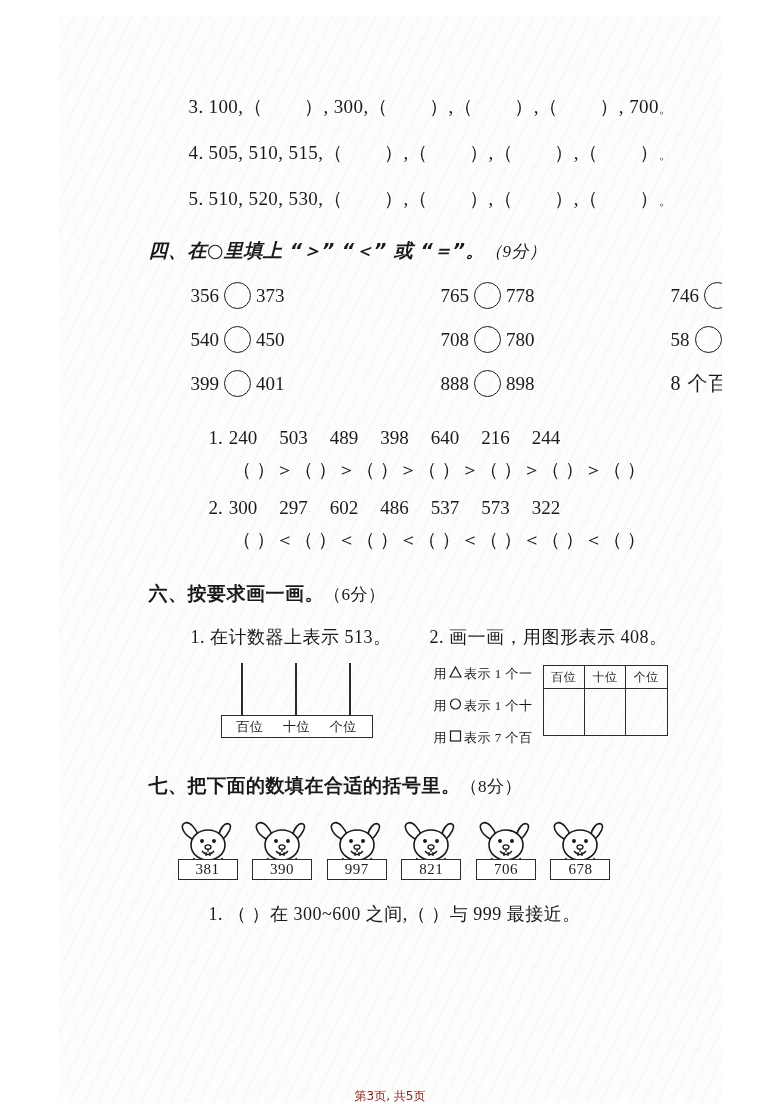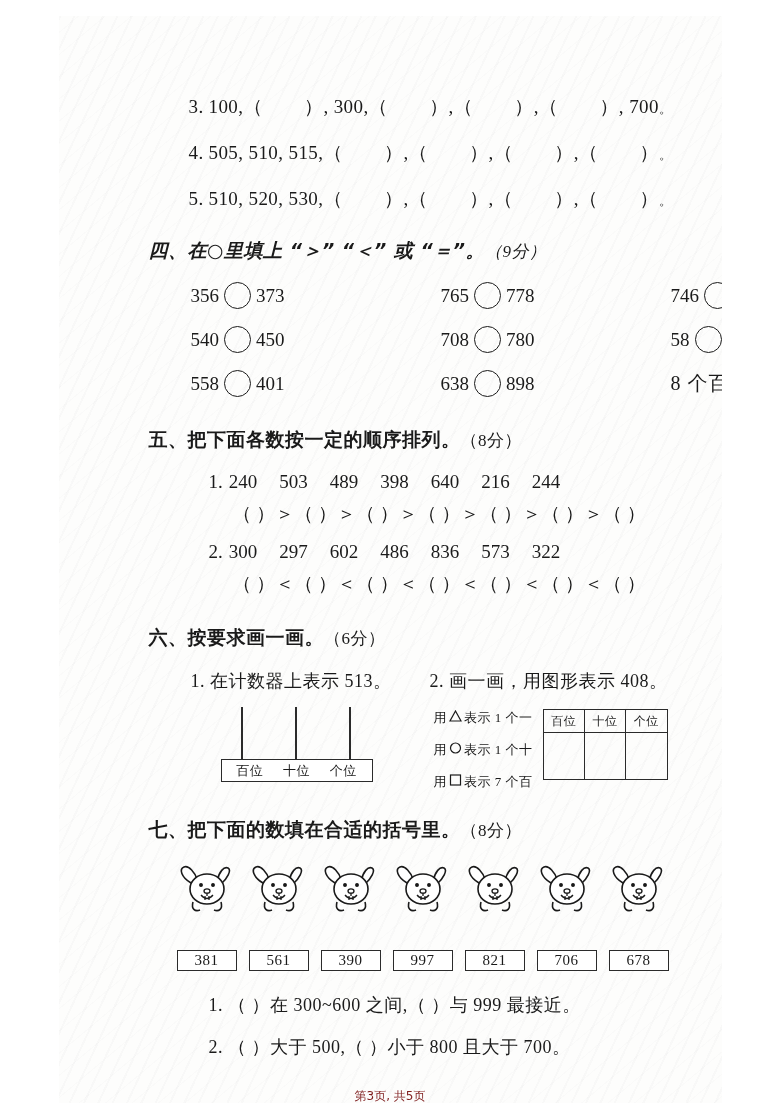--- a/index.html
+++ b/index.html
@@ -196,21 +196,20 @@
     display: flex;
     justify-content: space-between;
     padding: 0 50px 0 58px;
     margin-bottom: 22px;
   }
   .rabbit {
     width: 74px;
     display: flex;
     flex-direction: column;
     align-items: center;
-    gap: 47px;
   }
   .rabbit svg { display: block; }
   .rabbit-num {
     margin-top: -16px;
     border: 1.3px solid #2b2b2b;
     background: #fff;
     width: 58px;
     text-align: center;
     font-size: 15px;
     line-height: 19px;
@@ -289,47 +288,44 @@
         <span class="op-circle"></span>
         <span>780</span>
       </div>
       <div class="cmp-item">
         <span>58</span>
         <span class="op-circle"></span>
         <span>110</span>
       </div>
 
       <div class="cmp-item">
-        <span>558</span>
+        <span>399</span>
         <span class="op-circle"></span>
         <span>401</span>
       </div>
       <div class="cmp-item">
-        <span>638</span>
+        <span>888</span>
         <span class="op-circle"></span>
         <span>898</span>
       </div>
       <div class="cmp-item">
         <span class="cn-unit">8 个百</span>
         <span class="op-circle"></span>
         <span class="cn-unit">80 个十</span>
       </div>
     </div>
 
-    <div class="sec-head">
-      <span>五、把下面各数按一定的顺序排列。</span><span class="pts">（8分）</span>
-    </div>
 
     <div class="num-list">
       <span class="idx">1.</span><span class="n">240</span><span class="n">503</span><span class="n">489</span><span class="n">398</span><span class="n">640</span><span class="n">216</span><span class="n">244</span>
     </div>
     <div class="ord-row">（      ）＞（      ）＞（      ）＞（      ）＞（      ）＞（      ）＞（      ）</div>
 
     <div class="num-list">
-      <span class="idx">2.</span><span class="n">300</span><span class="n">297</span><span class="n">602</span><span class="n">486</span><span class="n">836</span><span class="n">573</span><span class="n">322</span>
+      <span class="idx">2.</span><span class="n">300</span><span class="n">297</span><span class="n">602</span><span class="n">486</span><span class="n">537</span><span class="n">573</span><span class="n">322</span>
     </div>
     <div class="ord-row" style="margin-bottom:28px;">（      ）＜（      ）＜（      ）＜（      ）＜（      ）＜（      ）＜（      ）</div>
 
     <div class="sec-head">
       <span>六、按要求画一画。</span><span class="pts">（6分）</span>
     </div>
 
     <div class="draw-wrap">
 
       <div class="draw-col-1">
@@ -441,127 +437,104 @@
             </g>
             <g fill="none" stroke="#1a1a1a" stroke-width="1.3">
               <circle cx="30" cy="24" r="1.3" fill="#1a1a1a"></circle>
               <circle cx="42" cy="24" r="1.3" fill="#1a1a1a"></circle>
               <ellipse cx="36" cy="30" rx="3" ry="2.2"></ellipse>
               <path d="M36 32 L36 35"></path>
               <path d="M30 34 q6 7 12 0"></path>
               <path d="M34 35 l0 4 M38 35 l0 4"></path>
             </g>
           </svg>
-        <div class="rabbit-num">561</div>
+        <div class="rabbit-num">390</div>
       </div>
       <div class="rabbit">
         <svg width="72" height="58" viewBox="0 0 72 58">
             <g fill="#fff" stroke="#1a1a1a" stroke-width="1.6" stroke-linejoin="round">
               <path d="M20 22 C10 16 8 8 13 6 C18 4 24 12 26 18 Z"></path>
               <path d="M46 20 C48 11 53 5 57 7 C61 9 56 18 50 23 Z"></path>
               <ellipse cx="36" cy="28" rx="17" ry="15"></ellipse>
               <path d="M22 41 C20 48 24 51 29 49"></path>
               <path d="M50 41 C52 48 48 51 43 49"></path>
             </g>
             <g fill="none" stroke="#1a1a1a" stroke-width="1.3">
               <circle cx="30" cy="24" r="1.3" fill="#1a1a1a"></circle>
               <circle cx="42" cy="24" r="1.3" fill="#1a1a1a"></circle>
               <ellipse cx="36" cy="30" rx="3" ry="2.2"></ellipse>
               <path d="M36 32 L36 35"></path>
               <path d="M30 34 q6 7 12 0"></path>
               <path d="M34 35 l0 4 M38 35 l0 4"></path>
             </g>
           </svg>
-        <div class="rabbit-num">390</div>
+        <div class="rabbit-num">997</div>
       </div>
       <div class="rabbit">
         <svg width="72" height="58" viewBox="0 0 72 58">
             <g fill="#fff" stroke="#1a1a1a" stroke-width="1.6" stroke-linejoin="round">
               <path d="M20 22 C10 16 8 8 13 6 C18 4 24 12 26 18 Z"></path>
               <path d="M46 20 C48 11 53 5 57 7 C61 9 56 18 50 23 Z"></path>
               <ellipse cx="36" cy="28" rx="17" ry="15"></ellipse>
               <path d="M22 41 C20 48 24 51 29 49"></path>
               <path d="M50 41 C52 48 48 51 43 49"></path>
             </g>
             <g fill="none" stroke="#1a1a1a" stroke-width="1.3">
               <circle cx="30" cy="24" r="1.3" fill="#1a1a1a"></circle>
               <circle cx="42" cy="24" r="1.3" fill="#1a1a1a"></circle>
               <ellipse cx="36" cy="30" rx="3" ry="2.2"></ellipse>
               <path d="M36 32 L36 35"></path>
               <path d="M30 34 q6 7 12 0"></path>
               <path d="M34 35 l0 4 M38 35 l0 4"></path>
             </g>
           </svg>
-        <div class="rabbit-num">997</div>
+        <div class="rabbit-num">821</div>
       </div>
       <div class="rabbit">
         <svg width="72" height="58" viewBox="0 0 72 58">
             <g fill="#fff" stroke="#1a1a1a" stroke-width="1.6" stroke-linejoin="round">
               <path d="M20 22 C10 16 8 8 13 6 C18 4 24 12 26 18 Z"></path>
               <path d="M46 20 C48 11 53 5 57 7 C61 9 56 18 50 23 Z"></path>
               <ellipse cx="36" cy="28" rx="17" ry="15"></ellipse>
               <path d="M22 41 C20 48 24 51 29 49"></path>
               <path d="M50 41 C52 48 48 51 43 49"></path>
             </g>
             <g fill="none" stroke="#1a1a1a" stroke-width="1.3">
               <circle cx="30" cy="24" r="1.3" fill="#1a1a1a"></circle>
               <circle cx="42" cy="24" r="1.3" fill="#1a1a1a"></circle>
               <ellipse cx="36" cy="30" rx="3" ry="2.2"></ellipse>
               <path d="M36 32 L36 35"></path>
               <path d="M30 34 q6 7 12 0"></path>
               <path d="M34 35 l0 4 M38 35 l0 4"></path>
             </g>
           </svg>
-        <div class="rabbit-num">821</div>
+        <div class="rabbit-num">706</div>
       </div>
       <div class="rabbit">
         <svg width="72" height="58" viewBox="0 0 72 58">
             <g fill="#fff" stroke="#1a1a1a" stroke-width="1.6" stroke-linejoin="round">
               <path d="M20 22 C10 16 8 8 13 6 C18 4 24 12 26 18 Z"></path>
               <path d="M46 20 C48 11 53 5 57 7 C61 9 56 18 50 23 Z"></path>
               <ellipse cx="36" cy="28" rx="17" ry="15"></ellipse>
               <path d="M22 41 C20 48 24 51 29 49"></path>
               <path d="M50 41 C52 48 48 51 43 49"></path>
             </g>
             <g fill="none" stroke="#1a1a1a" stroke-width="1.3">
               <circle cx="30" cy="24" r="1.3" fill="#1a1a1a"></circle>
               <circle cx="42" cy="24" r="1.3" fill="#1a1a1a"></circle>
               <ellipse cx="36" cy="30" rx="3" ry="2.2"></ellipse>
               <path d="M36 32 L36 35"></path>
               <path d="M30 34 q6 7 12 0"></path>
               <path d="M34 35 l0 4 M38 35 l0 4"></path>
             </g>
           </svg>
-        <div class="rabbit-num">706</div>
-      </div>
-      <div class="rabbit">
-        <svg width="72" height="58" viewBox="0 0 72 58">
-            <g fill="#fff" stroke="#1a1a1a" stroke-width="1.6" stroke-linejoin="round">
-              <path d="M20 22 C10 16 8 8 13 6 C18 4 24 12 26 18 Z"></path>
-              <path d="M46 20 C48 11 53 5 57 7 C61 9 56 18 50 23 Z"></path>
-              <ellipse cx="36" cy="28" rx="17" ry="15"></ellipse>
-              <path d="M22 41 C20 48 24 51 29 49"></path>
-              <path d="M50 41 C52 48 48 51 43 49"></path>
-            </g>
-            <g fill="none" stroke="#1a1a1a" stroke-width="1.3">
-              <circle cx="30" cy="24" r="1.3" fill="#1a1a1a"></circle>
-              <circle cx="42" cy="24" r="1.3" fill="#1a1a1a"></circle>
-              <ellipse cx="36" cy="30" rx="3" ry="2.2"></ellipse>
-              <path d="M36 32 L36 35"></path>
-              <path d="M30 34 q6 7 12 0"></path>
-              <path d="M34 35 l0 4 M38 35 l0 4"></path>
-            </g>
-          </svg>
         <div class="rabbit-num">678</div>
       </div>
     </div>
 
     <div class="q-row">
       <span class="idx">1.</span><span>（            ）在 300~600 之间,（        ）与 999 最接近。</span>
     </div>
-    <div class="q-row">
-      <span class="idx">2.</span><span>（              ）大于 500,（        ）小于 800 且大于 700。</span>
-    </div>
 
   </div>
 
   <div class="footer">第3页, 共5页</div>
 </div>
 
 </body></html>

